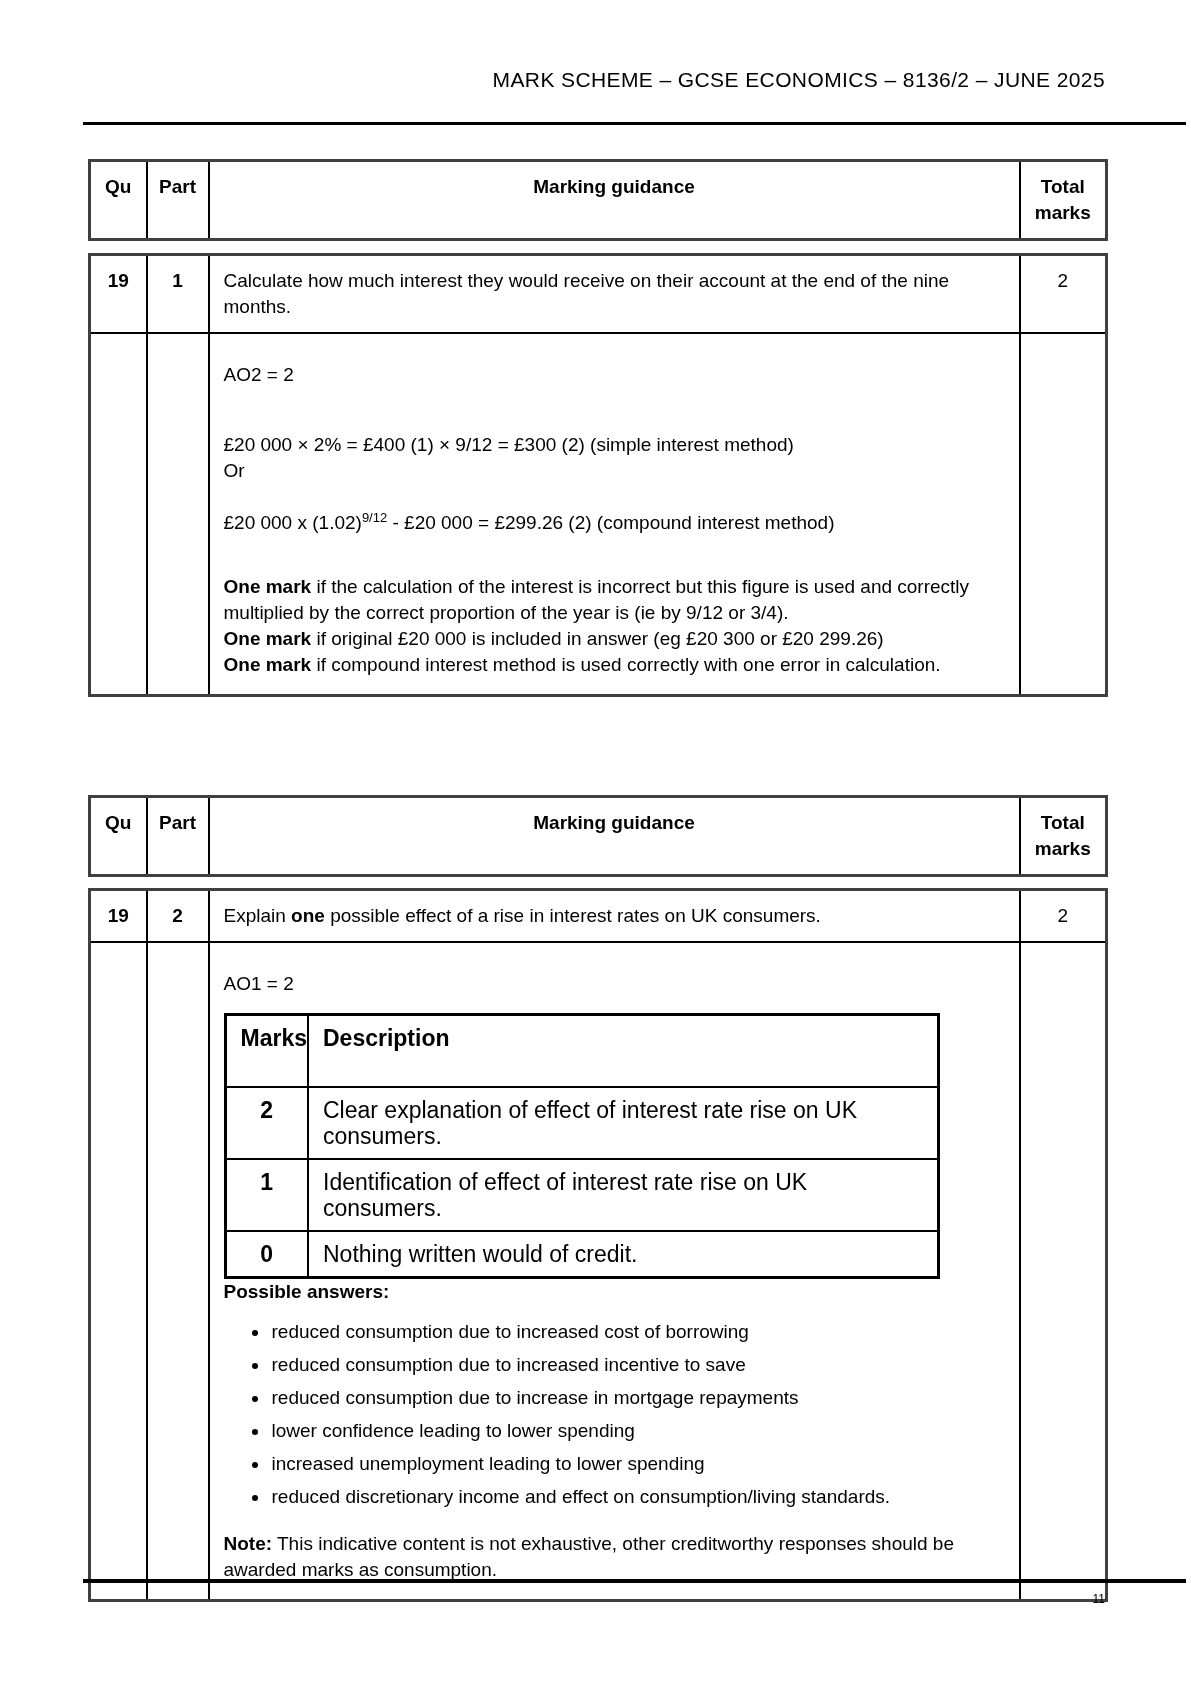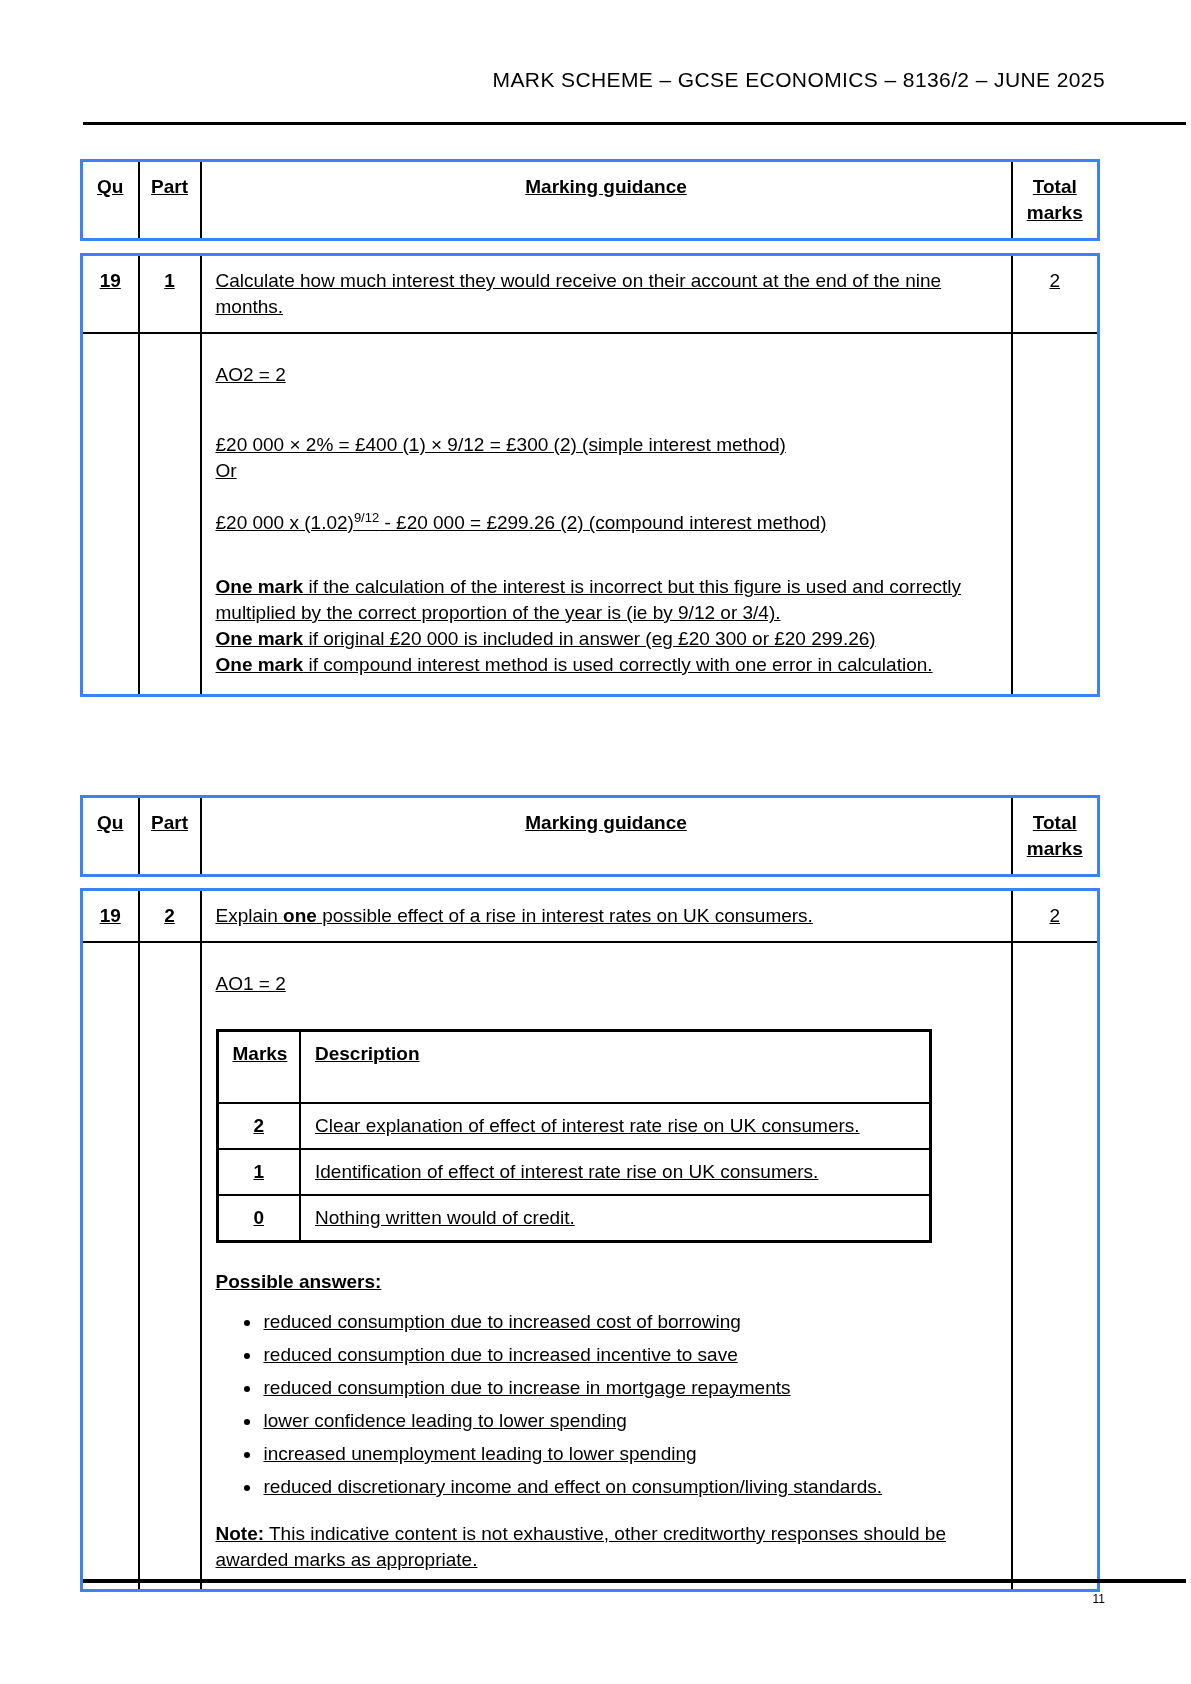--- a/index.html
+++ b/index.html
@@ -16,24 +16,24 @@
     text-align:right; font-size:21px; letter-spacing:0.4px;
   }
   .rule-top { position:absolute; top:122px; left:83px; width:1103px; height:3px; background:#000; }
   .rule-bottom { position:absolute; top:1579px; left:83px; width:1103px; height:4px; background:#000; }
   .page-num {
     position:absolute; top:1592px; left:88px; width:1017px;
     text-align:right; font-size:12px;
   }
 
   table.outer {
-    position:absolute; left:80px; width:1017px;
+    position:absolute; left:88px; width:1017px;
     border-collapse:collapse; table-layout:fixed;
-    border:3px solid #3b82f6;
-    font-size:19px; line-height:26px;text-decoration:underline;
+    border:3px solid #404040;
+    font-size:19px; line-height:26px;
   }
   table.outer th, table.outer td { border:2px solid #000; vertical-align:top; }
   .hdr-tbl1 { top:159px; }
   .hdr-tbl2 { top:795px; }
   .q1-tbl  { top:253px; }
   .q2-tbl  { top:888px; }
 
   table.outer th { font-weight:bold; text-align:center; padding:12px 6px; height:52px; }
 
   td.num { text-align:center; font-weight:bold; padding:12px 4px; }
@@ -46,29 +46,29 @@
   .formula-simple { margin-top:44px; }
   .or-line { }
   .formula-compound { margin-top:26px; }
   sup.pow { font-size:13px; vertical-align:super; line-height:0; }
   .marks-notes { margin-top:38px; }
   b.lead { font-weight:bold; }
 
   table.inner {
     border-collapse:collapse; table-layout:fixed;
     border:3px solid #000;
-    width:713px; margin-top:32px;
-    font-size:19px; line-height:26px;
+    width:713px; margin-top:16px;
+    font-size:23px; line-height:26px;
   }
   table.inner th, table.inner td { border:2px solid #000; vertical-align:top; padding:9px 14px; }
   table.inner th.marks-h { width:83px; text-align:center; font-weight:bold; }
   table.inner th.desc-h { text-align:left; font-weight:bold; }
   table.inner td.mark-val { text-align:center; font-weight:bold; }
 
-  .possible-label { margin-top:26px; font-weight:bold; }
+  .possible-label { font-weight:bold; }
   ul.answers { margin:14px 0 0 0; padding-left:38px; }
   ul.answers li { margin:8px; padding-left:2px; line-height:25px; }
   .note-para { margin-top:22px; }
 </style>
 </head>
 <body>
 
 <div class="page">
 
   <div class="running-head">MARK SCHEME – GCSE ECONOMICS – 8136/2 – JUNE 2025</div>
@@ -190,21 +190,21 @@
 
         <ul class="answers">
           <li>reduced consumption due to increased cost of borrowing</li>
           <li>reduced consumption due to increased incentive to save</li>
           <li>reduced consumption due to increase in mortgage repayments</li>
           <li>lower confidence leading to lower spending</li>
           <li>increased unemployment leading to lower spending</li>
           <li>reduced discretionary income and effect on consumption/living standards.</li>
         </ul>
 
-        <div class="note-para"><b class="lead">Note:</b><span> This indicative content is not exhaustive, other creditworthy responses should be awarded marks as appropriate.</span></div>
+        <div class="note-para"><b class="lead">Note:</b><span> This indicative content is not exhaustive, other creditworthy responses should be awarded marks as consumption.</span></div>
       </td>
       <td class="empty-cell"></td>
     </tr>
   </tbody>
     </table>
 
   <div class="rule-bottom"></div>
   <div class="page-num">11</div>
 
 </div>

